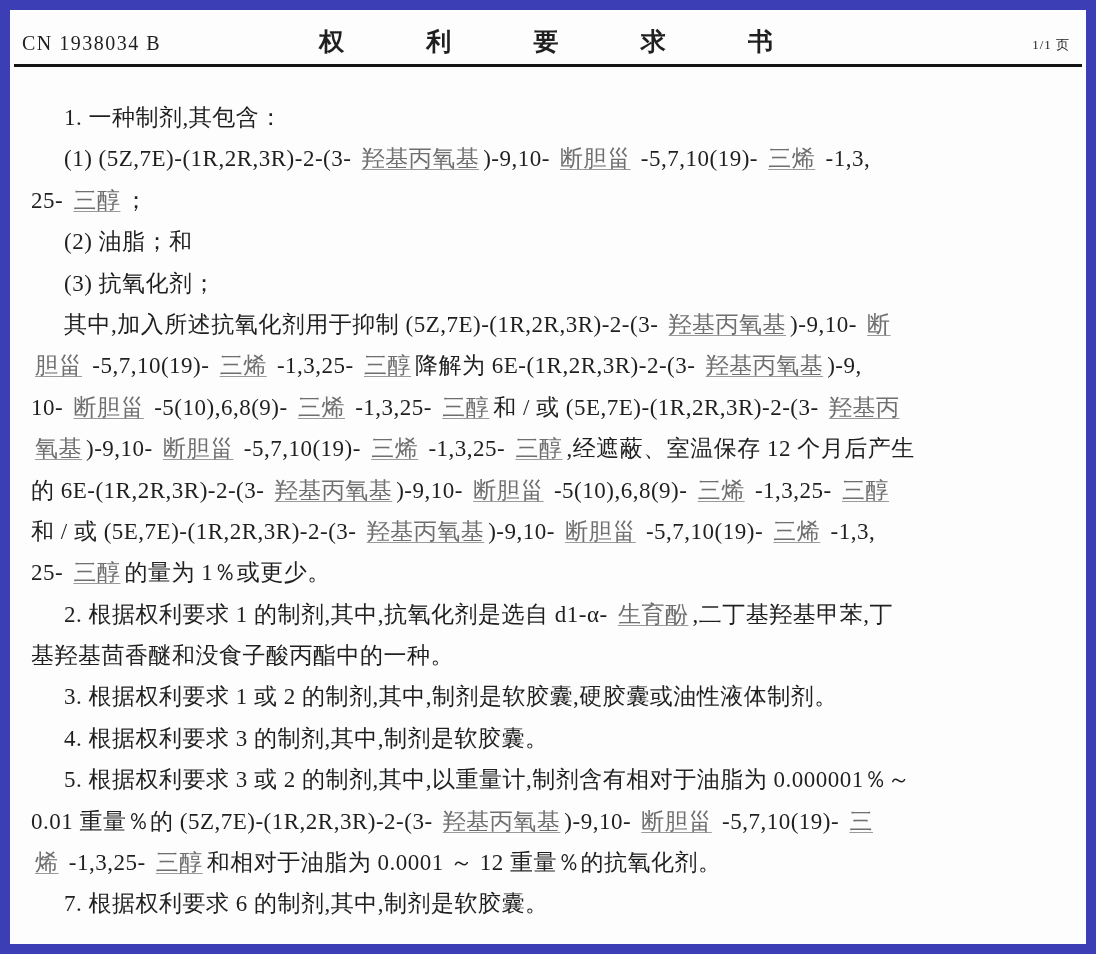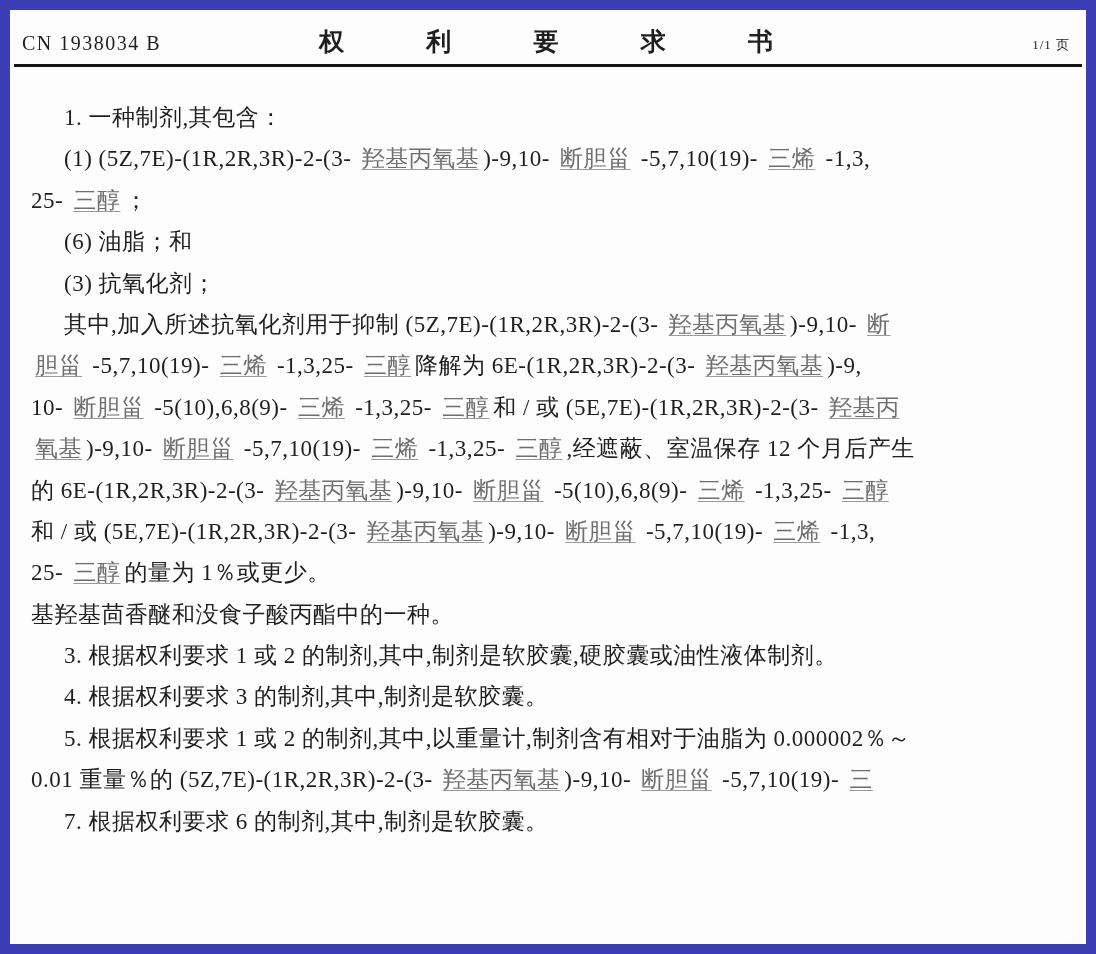--- a/index.html
+++ b/index.html
@@ -84,31 +84,33 @@
     <div class="claims-header">
       <span class="doc-number">CN 1938034 B</span>
       <span class="page-title">权 利 要 求 书</span>
       <span class="page-indicator">1/1 页</span>
     </div>
 
     <div class="claims-body">
         <div class="line indent">1. 一种制剂,其包含：</div>
         <div class="line indent">(1) (5Z,7E)-(1R,2R,3R)-2-(3- <span class="term">羟基丙氧基</span>)-9,10- <span class="term">断胆甾</span> -5,7,10(19)- <span class="term">三烯</span> -1,3,</div>
         <div class="line">25- <span class="term">三醇</span>；</div>
-        <div class="line indent">(6) 油脂；和</div>
+        <div class="line indent">(2) 油脂；和</div>
         <div class="line indent">(3) 抗氧化剂；</div>
         <div class="line indent">其中,加入所述抗氧化剂用于抑制 (5Z,7E)-(1R,2R,3R)-2-(3- <span class="term">羟基丙氧基</span>)-9,10- <span class="term">断</span></div>
         <div class="line"><span class="term">胆甾</span> -5,7,10(19)- <span class="term">三烯</span> -1,3,25- <span class="term">三醇</span>降解为 6E-(1R,2R,3R)-2-(3- <span class="term">羟基丙氧基</span>)-9,</div>
         <div class="line">10- <span class="term">断胆甾</span> -5(10),6,8(9)- <span class="term">三烯</span> -1,3,25- <span class="term">三醇</span>和 / 或 (5E,7E)-(1R,2R,3R)-2-(3- <span class="term">羟基丙</span></div>
         <div class="line"><span class="term">氧基</span>)-9,10- <span class="term">断胆甾</span> -5,7,10(19)- <span class="term">三烯</span> -1,3,25- <span class="term">三醇</span>,经遮蔽、室温保存 12 个月后产生</div>
         <div class="line">的 6E-(1R,2R,3R)-2-(3- <span class="term">羟基丙氧基</span>)-9,10- <span class="term">断胆甾</span> -5(10),6,8(9)- <span class="term">三烯</span> -1,3,25- <span class="term">三醇</span></div>
         <div class="line">和 / 或 (5E,7E)-(1R,2R,3R)-2-(3- <span class="term">羟基丙氧基</span>)-9,10- <span class="term">断胆甾</span> -5,7,10(19)- <span class="term">三烯</span> -1,3,</div>
         <div class="line">25- <span class="term">三醇</span>的量为 1％或更少。</div>
+        <div class="line indent">2. 根据权利要求 1 的制剂,其中,抗氧化剂是选自 d1-α- <span class="term">生育酚</span>,二丁基羟基甲苯,丁</div>
         <div class="line">基羟基茴香醚和没食子酸丙酯中的一种。</div>
         <div class="line indent">3. 根据权利要求 1 或 2 的制剂,其中,制剂是软胶囊,硬胶囊或油性液体制剂。</div>
         <div class="line indent">4. 根据权利要求 3 的制剂,其中,制剂是软胶囊。</div>
-        <div class="line indent">5. 根据权利要求 1 或 2 的制剂,其中,以重量计,制剂含有相对于油脂为 0.000002％～</div>
+        <div class="line indent">5. 根据权利要求 3 或 2 的制剂,其中,以重量计,制剂含有相对于油脂为 0.000001％～</div>
         <div class="line">0.01 重量％的 (5Z,7E)-(1R,2R,3R)-2-(3- <span class="term">羟基丙氧基</span>)-9,10- <span class="term">断胆甾</span> -5,7,10(19)- <span class="term">三</span></div>
+        <div class="line"><span class="term">烯</span> -1,3,25- <span class="term">三醇</span>和相对于油脂为 0.0001 ～ 12 重量％的抗氧化剂。</div>
         <div class="line indent">7. 根据权利要求 6 的制剂,其中,制剂是软胶囊。</div>
       </div>
 
   </div>
 </div>
 
 </body></html>

